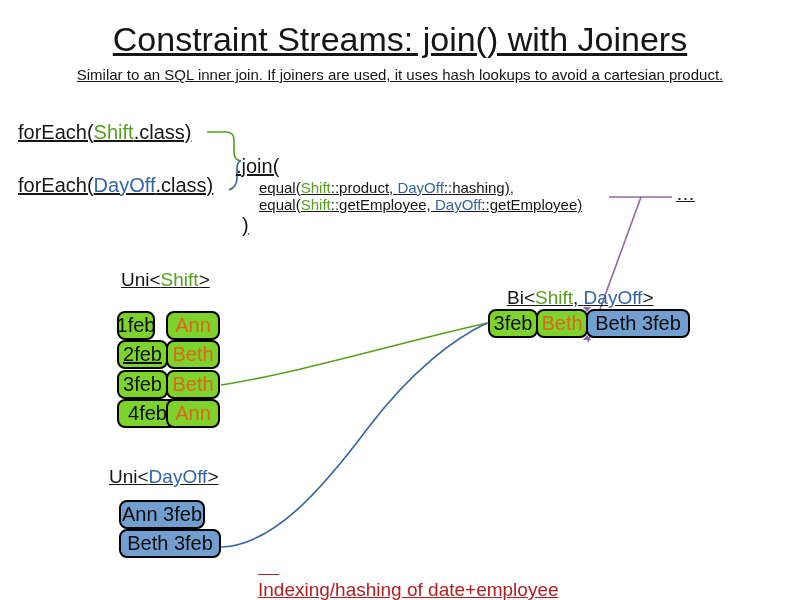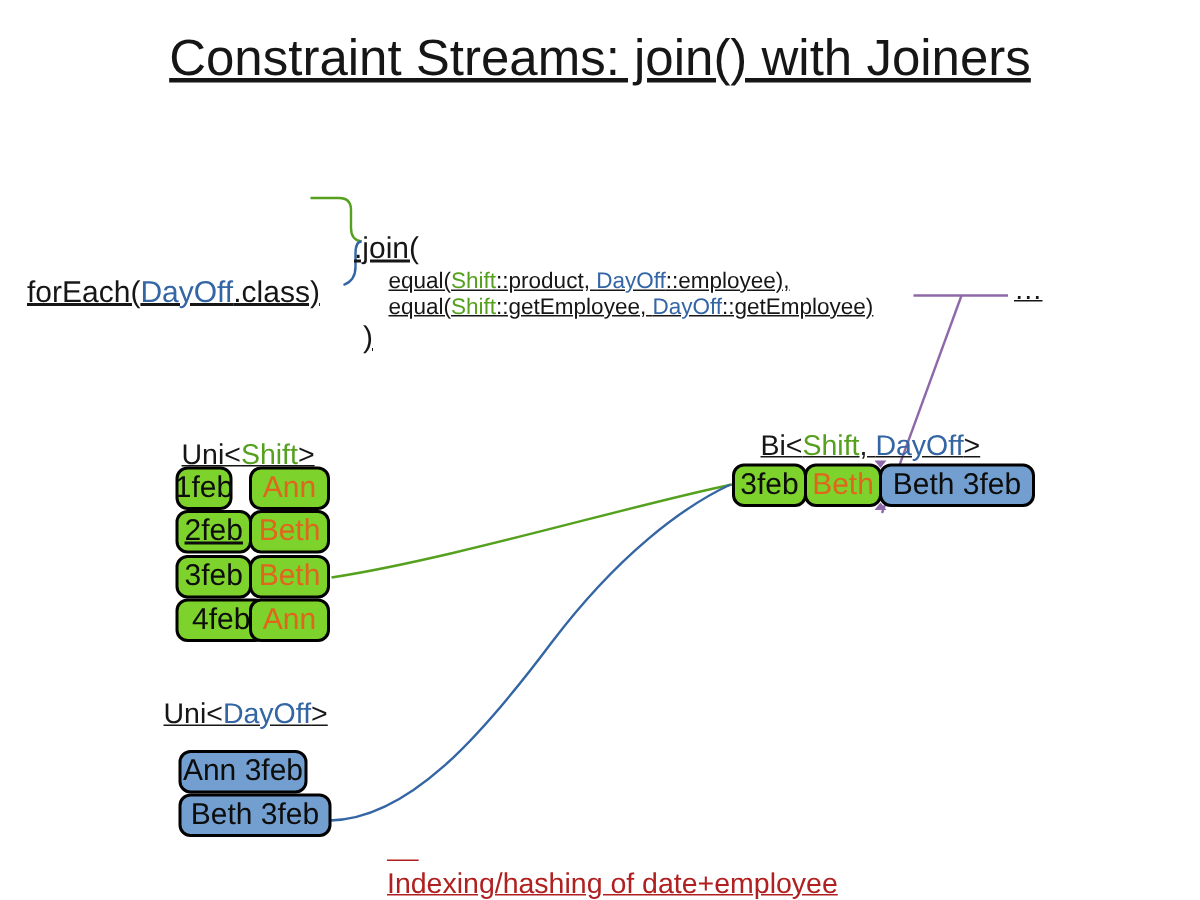--- a/index.html
+++ b/index.html
@@ -51,35 +51,37 @@
   <svg id="lines" viewBox="0 0 800 600">
     <path class="stroke-p" d="M 641 197 L 588 342"></path>
     <path class="stroke-g" d="M 207 132 H 226 Q 234 132 234 140 V 152 Q 234 160 241 161"></path>
     <path class="stroke-b" d="M 229 190 Q 237 187 237 178 V 169 Q 237 161 241 161"></path>
     <path class="stroke-g" d="M 221 385 C 300 373 420 337 488 323"></path>
     <path class="stroke-b" d="M 220 547 C 272 546 320 492 368 428 C 412 370 455 338 487 323"></path>
     <path class="stroke-p" d="M 609 197 H 672"></path>
   </svg>
 
   <div class="content title">Constraint Streams: join() with Joiners</div>
+  <div class="content subtitle">Similar to an SQL inner join. If joiners are used, it uses hash lookups to avoid a cartesian product.</div>
 
+  <div class="content code fe" style="left:18px; top:121px;"><span>forEach(</span><span class="g">Shift</span><span>.class)</span></div>
 
-  <div class="content code fe" style="left:18px; top:184px;"><span>forEach(</span><span class="b">DayOff</span><span>.class)</span></div>
+  <div class="content code fe" style="left:18px; top:174px;"><span>forEach(</span><span class="b">DayOff</span><span>.class)</span></div>
 
   <div class="content code jo" style="left:236px; top:155px;">.join(</div>
 
-  <div class="content code eq" style="left:259px; top:179px;"><span>equal(</span><span class="g">Shift</span><span>::product, </span><span class="b">DayOff</span><span>::employee),</span></div>
+  <div class="content code eq" style="left:259px; top:179px;"><span>equal(</span><span class="g">Shift</span><span>::product, </span><span class="b">DayOff</span><span>::hashing),</span></div>
 
   <div class="content code eq" style="left:259px; top:196px;"><span>equal(</span><span class="g">Shift</span><span>::getEmployee, </span><span class="b">DayOff</span><span>::getEmployee)</span></div>
 
   <div class="content code jo" style="left:242px; top:214px;">)</div>
 
   <div class="content ellipsis" style="left:676px; top:183px;">…</div>
 
-  <div class="content label" style="left:121px; top:293px;"><span>Uni&lt;</span><span class="g">Shift</span><span>&gt;</span></div>
+  <div class="content label" style="left:121px; top:269px;"><span>Uni&lt;</span><span class="g">Shift</span><span>&gt;</span></div>
 
   <div class="cell green-cell" style="left:117px; top:311px; width:38px; height:29px;">1feb</div>
   <div class="cell green-cell orange" style="left:166px; top:311px; width:54px; height:29px;">Ann</div>
 
   <div class="cell green-cell" style="left:117px; top:340px; width:51px; height:29px;text-decoration:underline;">2feb</div>
   <div class="cell green-cell orange" style="left:166px; top:340px; width:54px; height:29px;">Beth</div>
 
   <div class="cell green-cell" style="left:117px; top:370px; width:51px; height:29px;">3feb</div>
   <div class="cell green-cell orange" style="left:166px; top:370px; width:54px; height:29px;">Beth</div>
 

